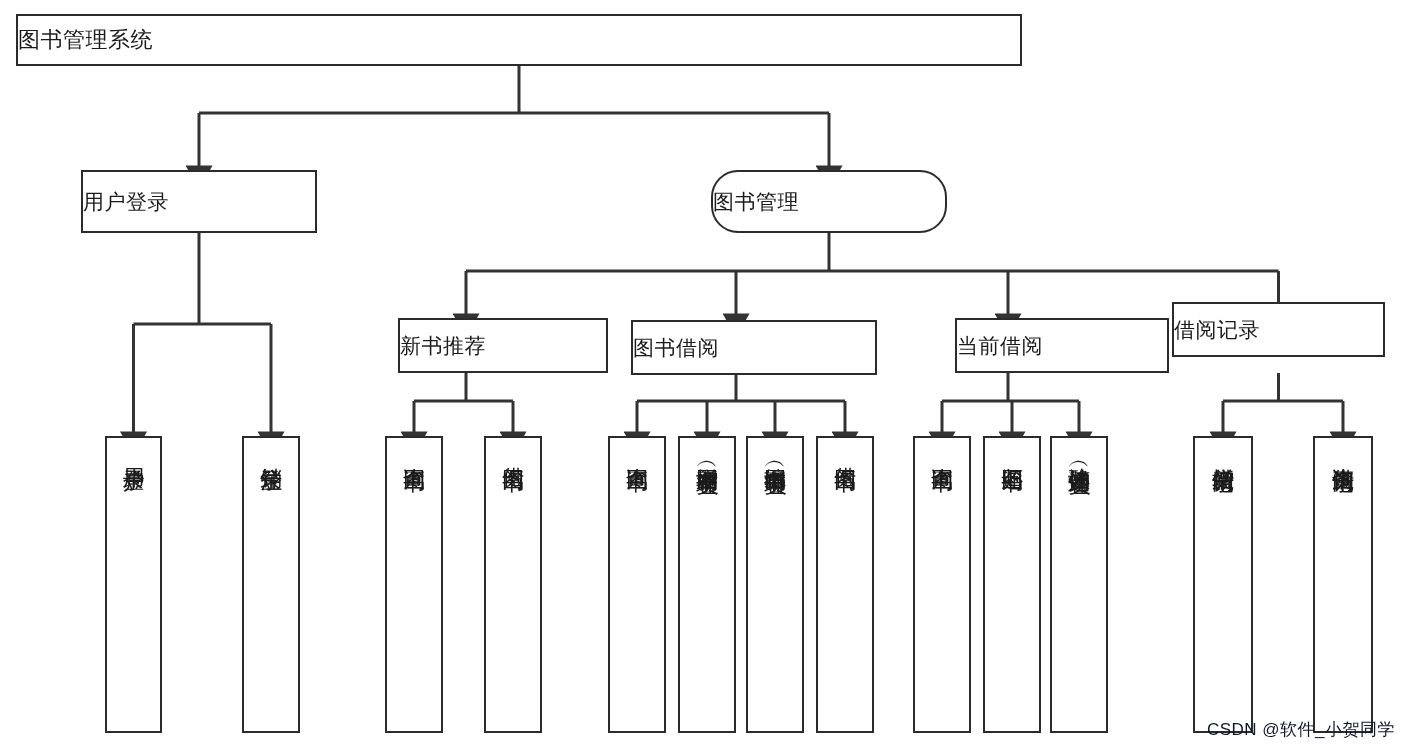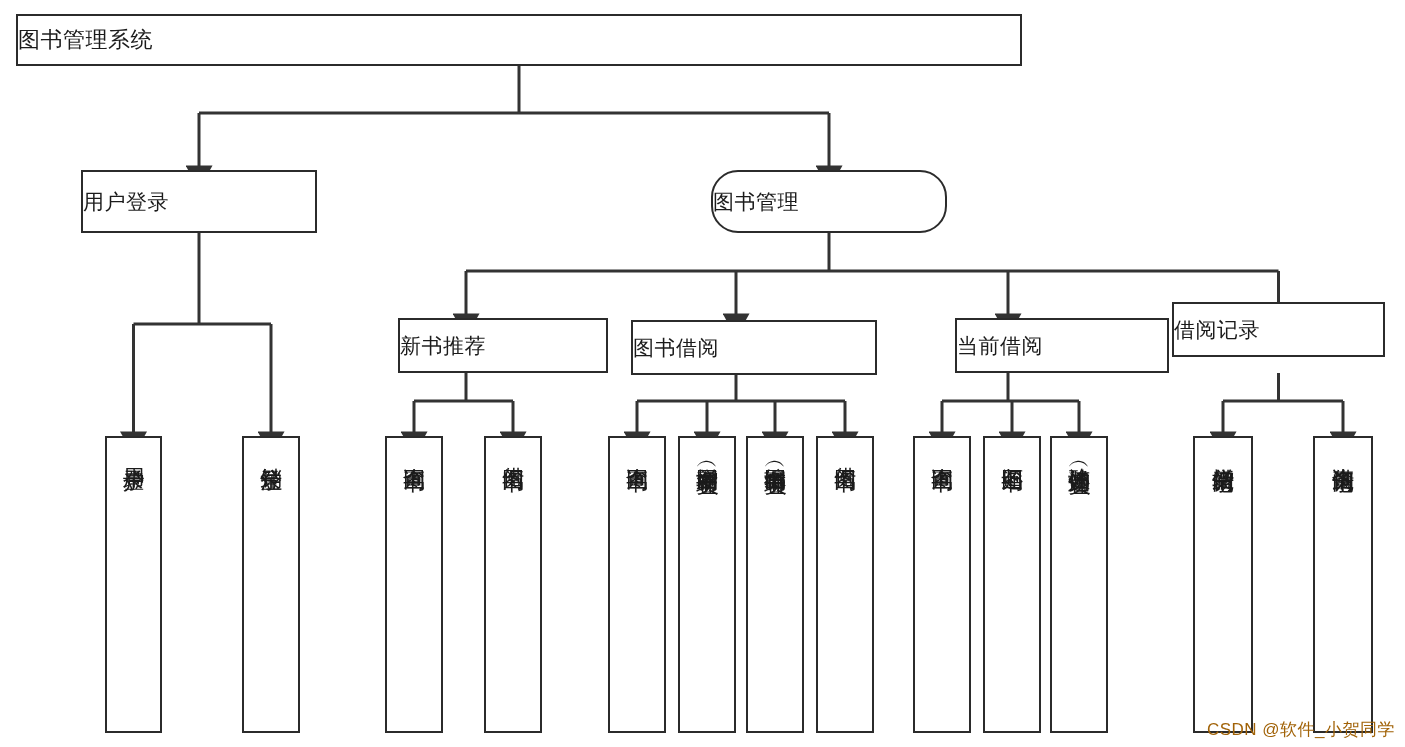--- a/index.html
+++ b/index.html
@@ -48,21 +48,21 @@
     line-height:1.12;
     letter-spacing:1px;
     white-space:normal;
   }
   .node.root .lbl{ font-size:22px; }
   .watermark{
     position:absolute;
     right:10px;
     bottom:6px;
     font-size:17px;
-    color:#a16207;
+    color:#0f172a;
     letter-spacing:0.5px;
     white-space:nowrap;
     user-select:none;
   }
 </style>
 </head>
 <body>
 
 <div id="canvas">
 

